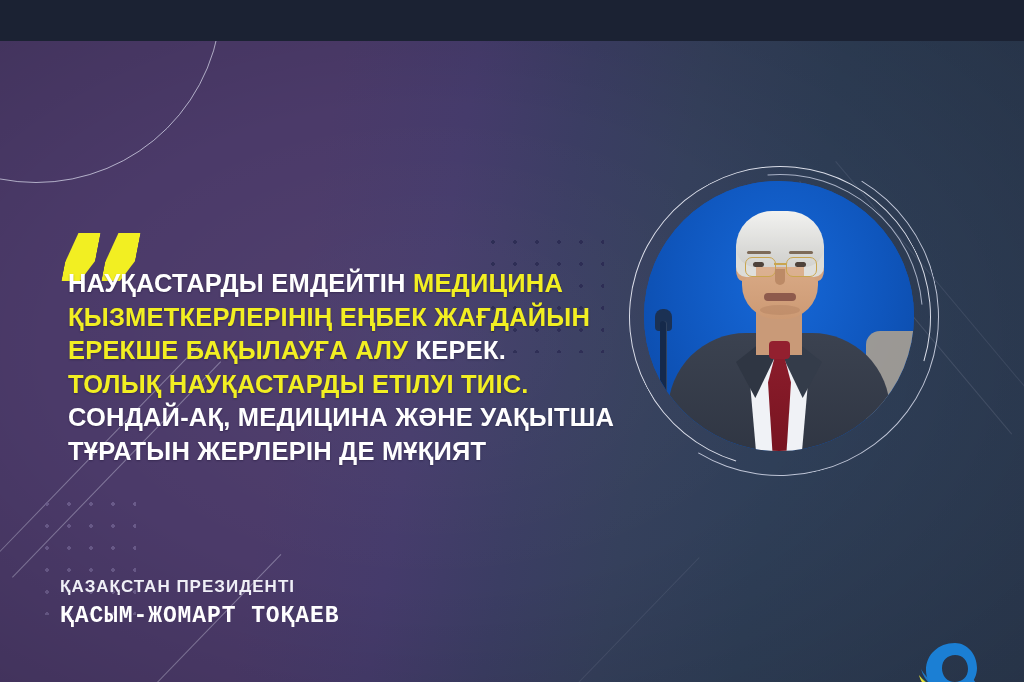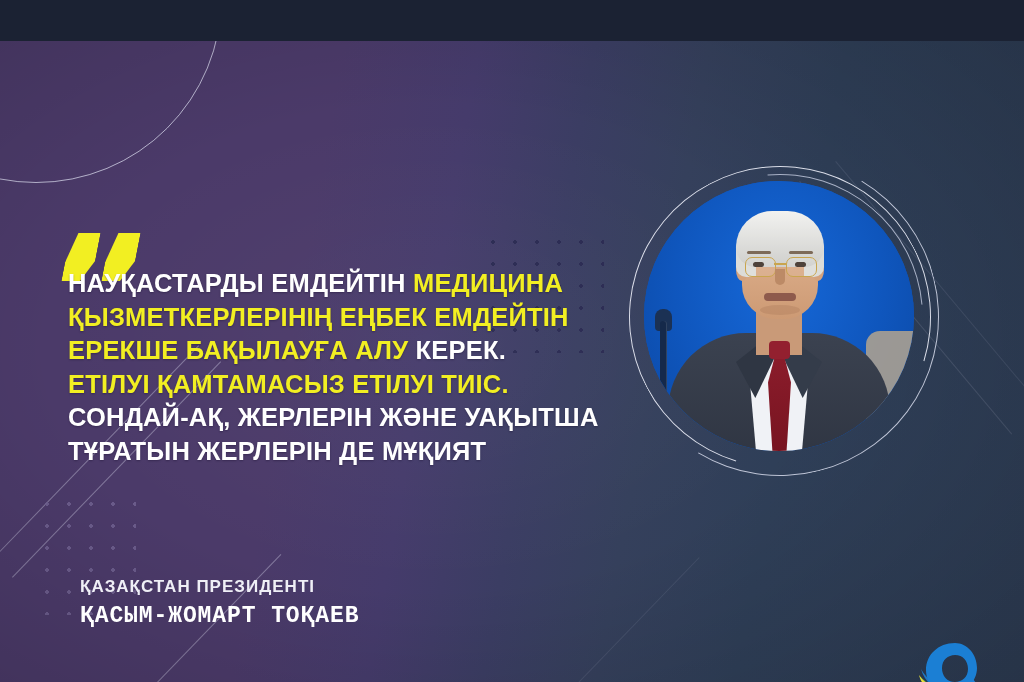--- a/index.html
+++ b/index.html
@@ -116,21 +116,21 @@
   }
   .qline em {
     font-style: normal;
     color: #f2ef22;
   }
   .qline.all-yellow { color: #f2ef22; }
 
   
   .attrib {
     position: absolute;
-    left: 80px;
+    left: 60px;
     top: 534px;
   }
   .attrib-role {
     font-size: 17px;
     line-height: 24px;
     font-weight: 600;
     letter-spacing: 1.0px;
     color: #efeff6;
   }
   .attrib-name {
@@ -309,28 +309,28 @@
 
   <div class="quote-mark" data-interactable="false">
     <span class="q1"></span>
       <span class="q2"></span>
   </div>
 
   <div class="quote-block" data-interactable="false">
 
     <div class="qline" data-interactable="false"><span data-interactable="false">НАУҚАСТАРДЫ ЕМДЕЙТІН </span><em data-interactable="false">МЕДИЦИНА</em></div>
 
-    <div class="qline all-yellow" data-interactable="false"><span data-interactable="false">ҚЫЗМЕТКЕРЛЕРІНІҢ ЕҢБЕК ЕМДЕЙТІН</span></div>
+    <div class="qline all-yellow" data-interactable="false"><span data-interactable="false">ҚЫЗМЕТКЕРЛЕРІНІҢ ЕҢБЕК ЖАҒДАЙЫН</span></div>
 
     <div class="qline" data-interactable="false"><em data-interactable="false">ЕРЕКШЕ БАҚЫЛАУҒА АЛУ </em><span data-interactable="false">КЕРЕК.</span></div>
 
 
-    <div class="qline all-yellow" data-interactable="false"><span data-interactable="false">ЕТІЛУІ ҚАМТАМАСЫЗ ЕТІЛУІ ТИІС.</span></div>
-
-    <div class="qline" data-interactable="false"><span data-interactable="false">СОНДАЙ-АҚ, ЖЕРЛЕРІН ЖӘНЕ УАҚЫТША</span></div>
+    <div class="qline all-yellow" data-interactable="false"><span data-interactable="false">ТОЛЫҚ НАУҚАСТАРДЫ ЕТІЛУІ ТИІС.</span></div>
+
+    <div class="qline" data-interactable="false"><span data-interactable="false">СОНДАЙ-АҚ, МЕДИЦИНА ЖӘНЕ УАҚЫТША</span></div>
 
     <div class="qline" data-interactable="false"><span data-interactable="false">ТҰРАТЫН ЖЕРЛЕРІН ДЕ МҰҚИЯТ</span></div>
 
   </div>
 
   <div class="attrib" data-interactable="false">
     <div class="attrib-role" data-interactable="false">ҚАЗАҚСТАН ПРЕЗИДЕНТІ</div>
     <div class="attrib-name" data-interactable="false">ҚАСЫМ-ЖОМАРТ ТОҚАЕВ</div>
   </div>
 

